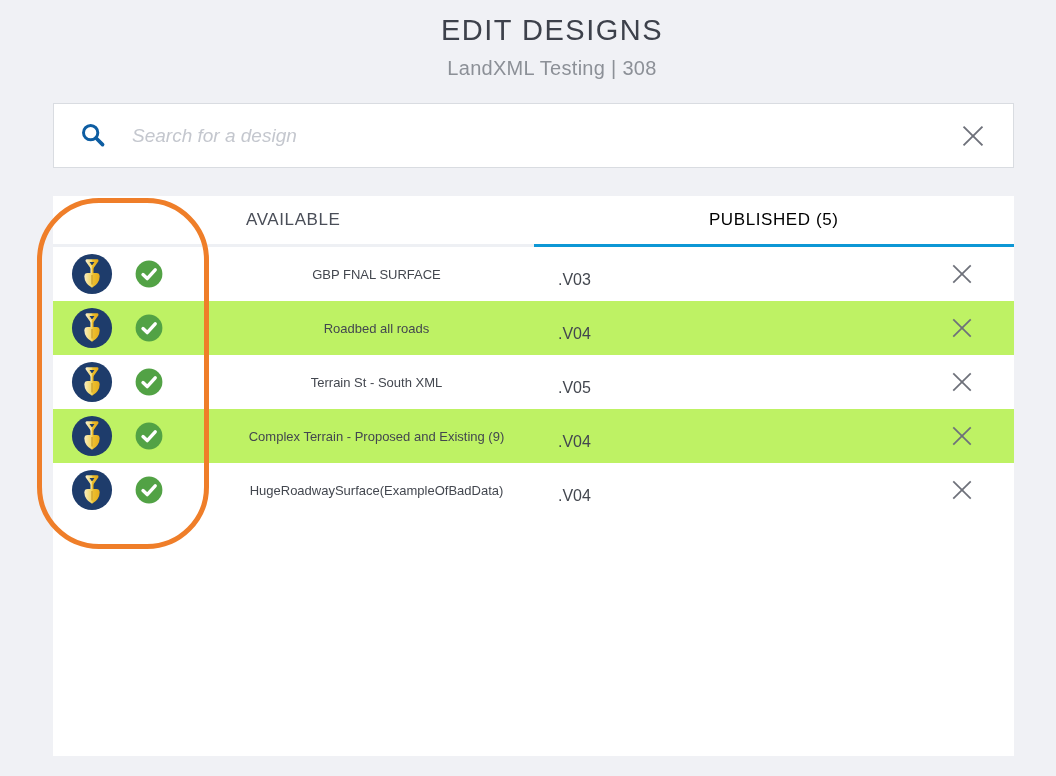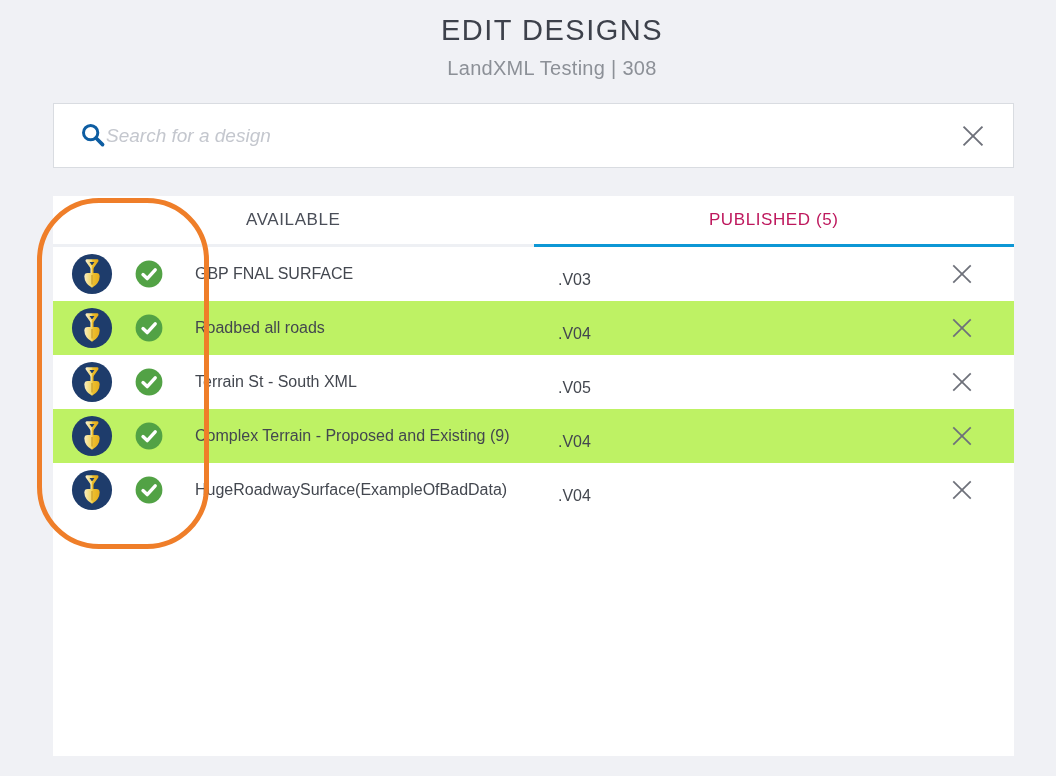--- a/index.html
+++ b/index.html
@@ -25,53 +25,53 @@
 
   
   .searchbox {
     position: absolute; left: 53px; top: 103px; width: 961px; height: 65px;
     background: #ffffff; border: 1px solid #d9dce1;
     display: flex; align-items: center;
   }
   .search-icon-wrap { margin-left: 27px; display: flex; align-items: center; }
   .search-input {
     flex: 1; border: none; outline: none; height: 100%;
-    font-size: 19px; font-style: italic;
+    margin-left: 26px; font-size: 19px; font-style: italic;
     color: #5a5e66; background: transparent;
     font-family: "Liberation Sans", sans-serif;
   }
   .search-input::placeholder { color: #c4c7ce; font-style: italic; }
   .search-clear {
     margin-right: 24px; width: 32px; height: 32px; border: none; background: none;
     cursor: pointer; display: flex; align-items: center; justify-content: center;
   }
 
   
   .panel {
     position: absolute; left: 53px; top: 196px; width: 961px; height: 560px;
     background: #ffffff;
   }
   .tabs { display: flex; height: 51px; text-align: right; }
   .tab {
     flex: 1; display: flex; align-items: center; justify-content: center;
     font-size: 17px; letter-spacing: 0.6px; cursor: pointer;
     color: #4a4e58; border-bottom: 3px solid #eef0f4; background: #ffffff;
   }
-  .tab.active { color: #be185d; border-bottom-color: #0d97d5; }
+  .tab.active { color: #000000; border-bottom-color: #0d97d5; }
 
   .rows { }
   .design-row {
     height: 54px; display: flex; align-items: center; background: #ffffff;
   }
   .design-row.alt { background: #bef264; }
   .shovel-badge { margin-left: 18px; width: 42px; height: 42px; flex: none; }
   .check-badge { margin-left: 22px; width: 28px; height: 28px; flex: none; }
   .design-name {
     margin-left: 32px; width: 363px; flex: none;
-    font-size: 16px; color: #43474f; white-space: nowrap; overflow: hidden;
+    font-size: 13px; color: #43474f; white-space: nowrap; overflow: hidden; text-align: center;
   }
   .design-version { flex: none; font-size: 16px; color: #43474f; margin-top: 12px; }
   .row-spacer { flex: 1; }
   .row-remove {
     flex: none; margin-right: 38px; width: 28px; height: 28px;
     border: none; background: none; cursor: pointer;
     display: flex; align-items: center; justify-content: center;
   }
 
   

